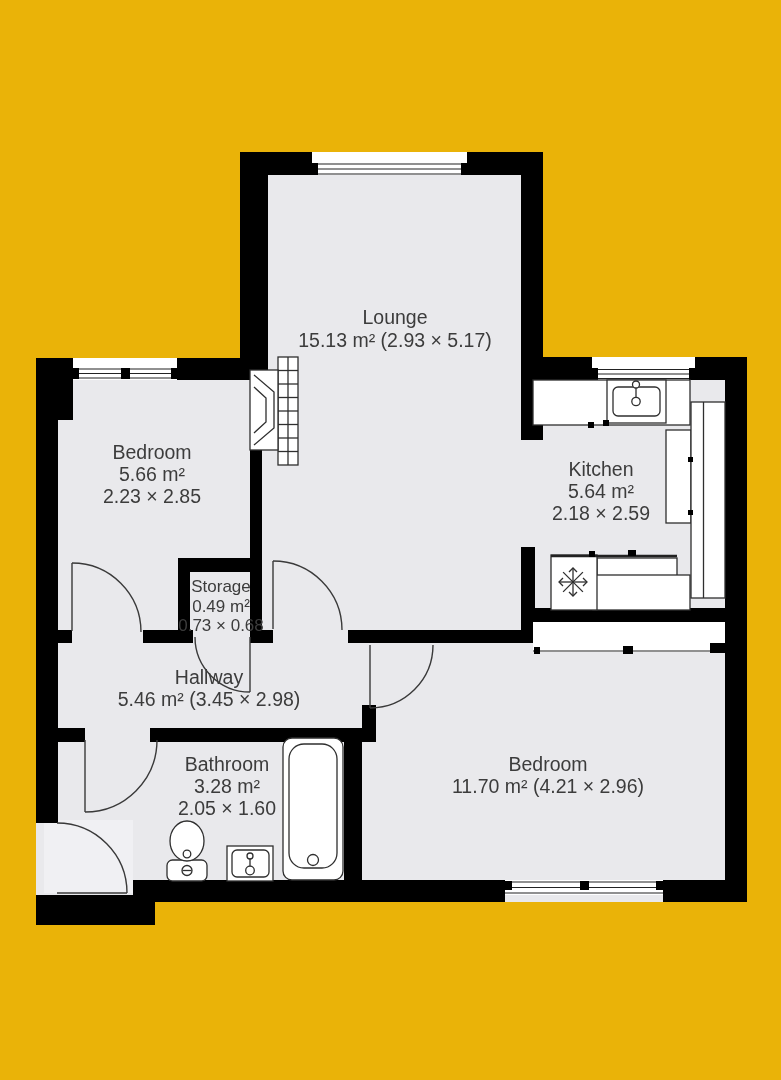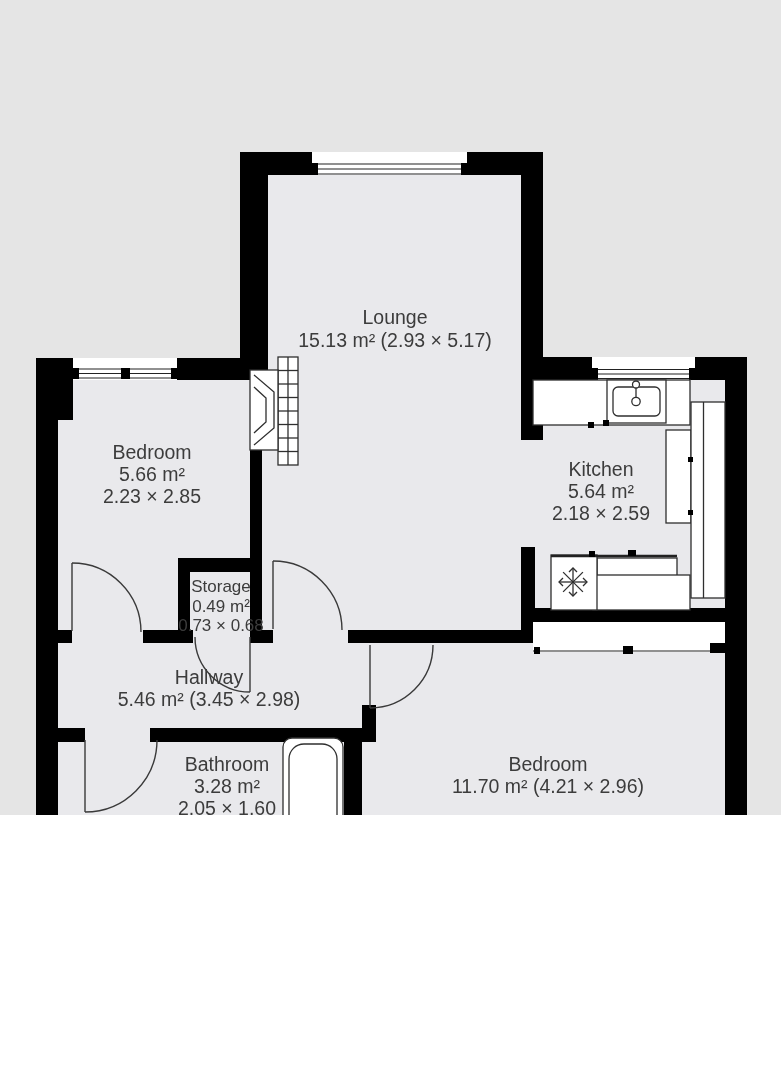--- a/index.html
+++ b/index.html
@@ -1,16 +1,16 @@
 <!DOCTYPE html>
 <html><head>
 <meta charset="utf-8">
 <style>
   html, body { margin: 0; padding: 0; background: #ffffff; }
-  .stage { width: 781px; height: 815px; position: relative; background: #e5e5e5; overflow: hidden; }
+  .stage { width: 781px; height: 1080px; position: relative; background: #eab308; overflow: hidden; }
   svg { display: block; }
   .room-label   { font-family: "Liberation Sans", sans-serif; font-size: 19.5px; fill: #3c3c3c; text-anchor: middle; }
   .room-label-s { font-family: "Liberation Sans", sans-serif; font-size: 17px;   fill: #3c3c3c; text-anchor: middle; }
   .wall   { fill: #000000; stroke: none; }
   .floor  { fill: #e9e9ec; stroke: none; }
   .floor-light { fill: #f0f0f3; }
   .winband { fill: #ffffff; }
   .winline { stroke: #222222; stroke-width: 1.2; fill: none; }
   .winmark { fill: #000000; }
   .fix  { fill: #ffffff; stroke: #2f2f2f; stroke-width: 1.3; }

